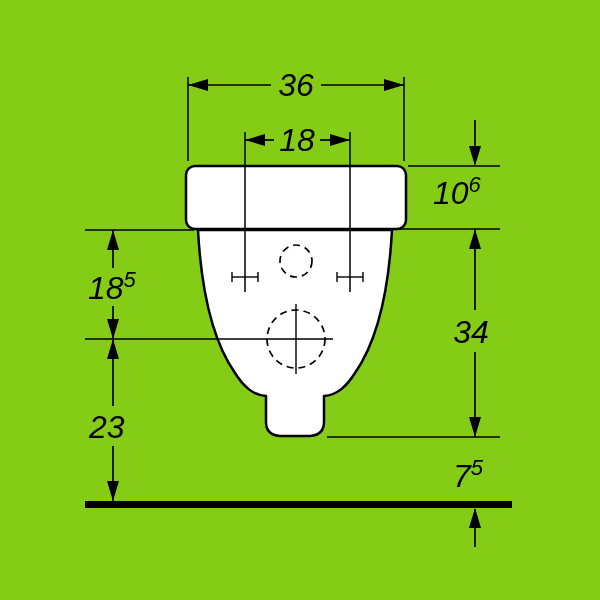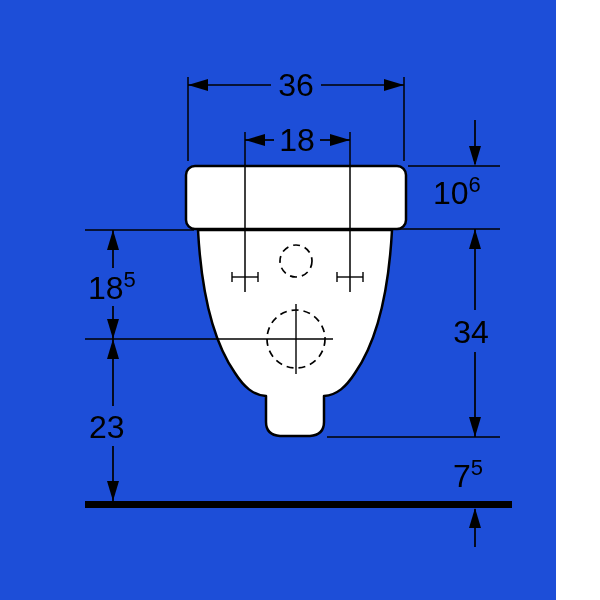--- a/index.html
+++ b/index.html
@@ -1,21 +1,22 @@
 <!DOCTYPE html>
 <html><head>
 <meta charset="utf-8">
 <style>
   html, body { margin: 0; padding: 0; background: #ffffff; }
   .canvas {
     position: relative;
-    width: 556px;
+    width: 600px;
     height: 600px;
-    background: #1d4ed8;
+    background: #84cc16;
     overflow: hidden;
+    font-style: italic;
   }
   svg text {
     font-family: "Liberation Sans", sans-serif;
     font-size: 32px;
     fill: #000000;
   }
   svg .sup { font-size: 22px; }
   .outline   { fill: #ffffff; stroke: #000000; stroke-width: 2.5; stroke-linejoin: round; }
   .dimline   { stroke: #000000; stroke-width: 1.7; fill: none; }
   .extline   { stroke: #000000; stroke-width: 1.5; fill: none; }

